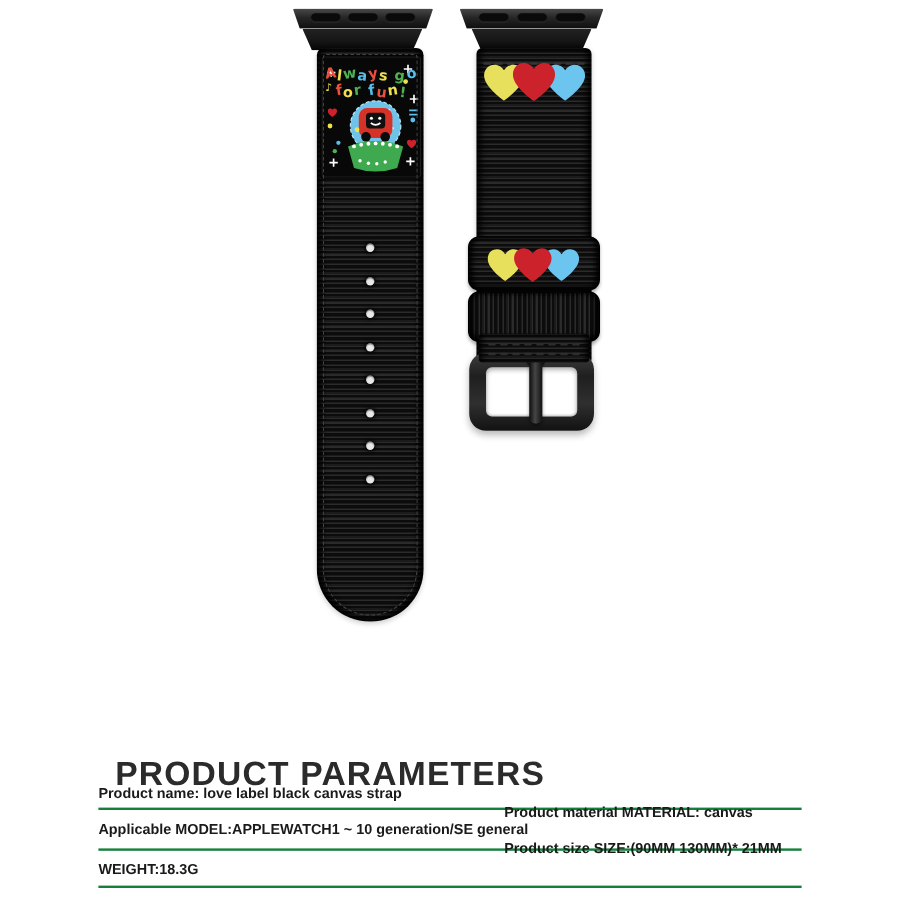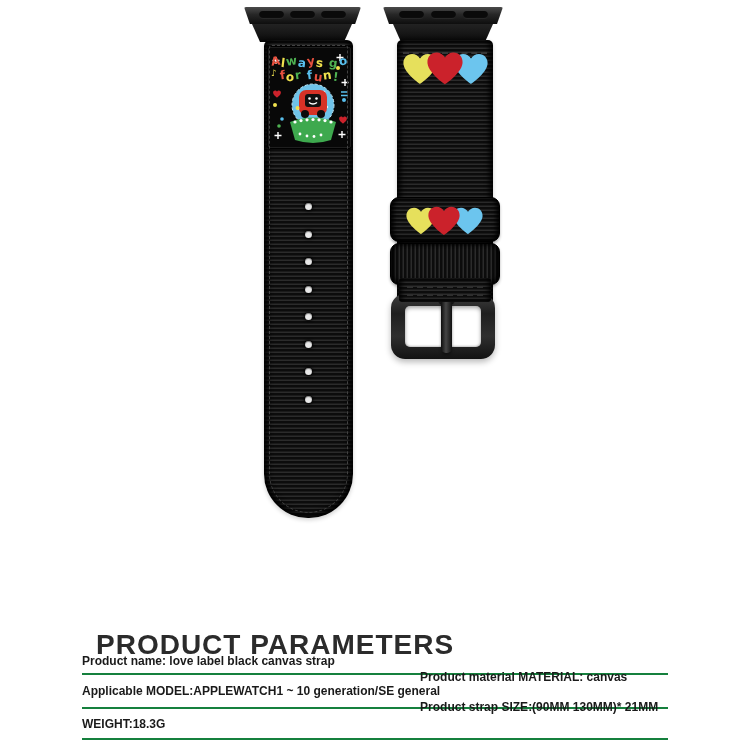--- a/index.html
+++ b/index.html
@@ -209,19 +209,19 @@
 
 <h2 class="params-title">PRODUCT PARAMETERS</h2>
 
 <div class="params-table">
   <div class="param-row r1">
     <div class="cell left">Product name: love label black canvas strap</div>
     <div class="cell right">Product material MATERIAL: canvas</div>
   </div>
   <div class="param-row r2">
     <div class="cell left">Applicable MODEL:APPLEWATCH1 ~ 10 generation/SE general</div>
-    <div class="cell right">Product strap SIZE:(90MM 130MM)* 21MM</div>
+    <div class="cell right">Product size SIZE:(90MM 130MM)* 21MM</div>
   </div>
   <div class="param-row r3">
     <div class="cell left">WEIGHT:18.3G</div>
     <div class="cell right"></div>
   </div>
 </div>
 
 </body></html>

